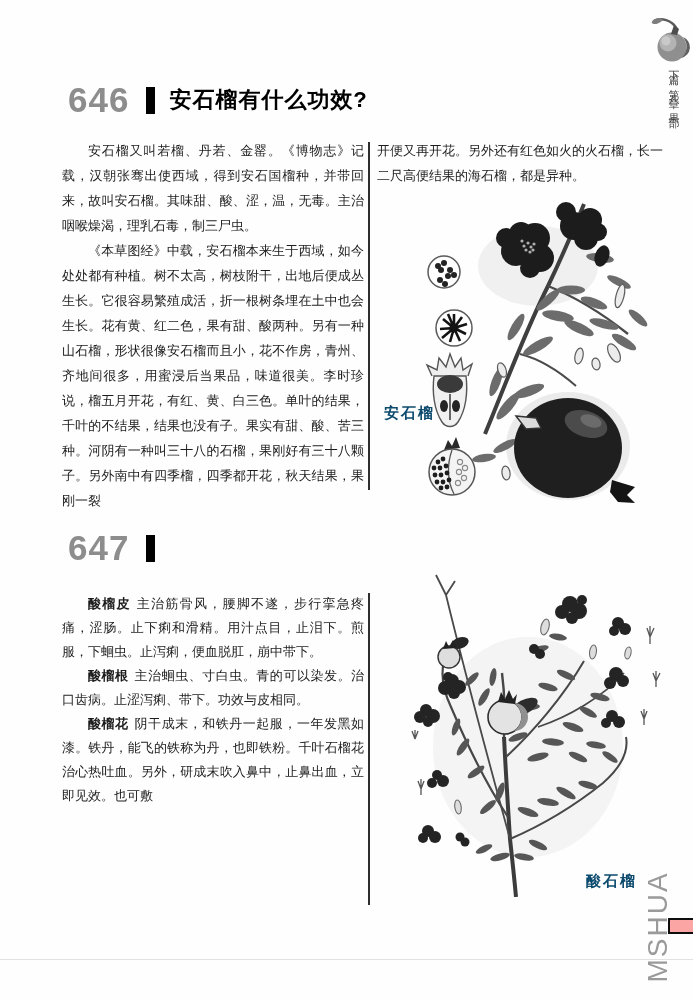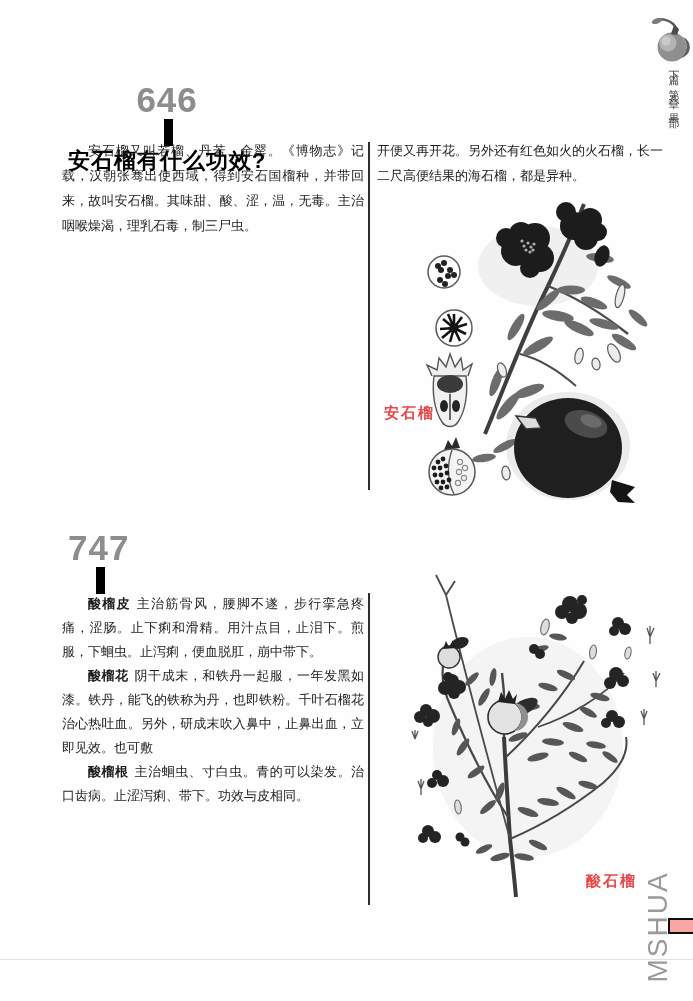--- a/index.html
+++ b/index.html
@@ -5,21 +5,21 @@
   * { margin:0; padding:0; box-sizing:border-box; }
   html,body { width:693px; height:1001px; }
   body {
     position:relative;
     background:#fefefe;
     color:#1c1c1c;
     font-family:"Liberation Serif", serif;
     overflow:hidden;
   }
   
-  .sec-head { position:absolute; left:68px; display:flex; align-items:center;flex-direction:column; }
+  .sec-head { position:absolute; left:68px; display:flex; align-items:center; }
   .sec-num {
     font-family:"Liberation Sans", sans-serif;
     font-weight:900; font-size:35px; line-height:1;
     color:#8d8d8d; letter-spacing:1px;
   }
   .sec-bar { width:9px; height:27px; background:#000; margin:2px 14px 0 17px; }
   .sec-title {
     font-family:Liberation Mono, monospace;
     font-weight:900; font-size:22px; color:#000; letter-spacing:1px;
   }
@@ -27,21 +27,21 @@
   .col { position:absolute; text-align:justify; font-size:13px; line-height:25px; }
   .col p { text-indent:2em; }
   .col p.no-indent { text-indent:0; }
   .term { font-weight:bold; font-family:"Liberation Sans", sans-serif; margin-right:6px; }
   .divider { position:absolute; left:368px; width:2px; background:#2e2e2e; }
   
   .fig { position:absolute; }
   .fig-label {
     position:absolute;
     font-family:"Liberation Sans", sans-serif;
-    font-weight:bold; font-size:15px; color:#ef4444; letter-spacing:2px;
+    font-weight:bold; font-size:15px; color:#0c4a6e; letter-spacing:2px;
   }
   
   .margin-col {
     position:absolute; left:666px; top:62px;
     display:flex; flex-direction:column; gap:11px;
     font-family:"Liberation Sans", sans-serif;
     font-size:11px; color:#3d3d3d;
   }
   .margin-col span { writing-mode:vertical-rl; letter-spacing:4px; }
   .corner-icon { position:absolute; left:650px; top:12px; }
@@ -86,20 +86,21 @@
 </div>
 
 <div class="sec-head" style="top:82px;">
   <span class="sec-num">646</span>
   <span class="sec-bar"></span>
   <span class="sec-title">安石榴有什么功效?</span>
 </div>
 
 <div class="col" style="left:62px; top:138px; width:302px;">
   <p>安石榴又叫若榴、丹若、金罂。《博物志》记载，汉朝张骞出使西域，得到安石国榴种，并带回来，故叫安石榴。其味甜、酸、涩，温，无毒。主治咽喉燥渴，理乳石毒，制三尸虫。</p>
+  <p>《本草图经》中载，安石榴本来生于西域，如今处处都有种植。树不太高，树枝附干，出地后便成丛生长。它很容易繁殖成活，折一根树条埋在土中也会生长。花有黄、红二色，果有甜、酸两种。另有一种山石榴，形状很像安石榴而且小，花不作房，青州、齐地间很多，用蜜浸后当果品，味道很美。李时珍说，榴五月开花，有红、黄、白三色。单叶的结果，千叶的不结果，结果也没有子。果实有甜、酸、苦三种。河阴有一种叫三十八的石榴，果刚好有三十八颗子。另外南中有四季榴，四季都开花，秋天结果，果刚一裂</p>
 </div>
 
 <div class="divider" style="top:142px; height:348px;"></div>
 
 <div class="col" style="left:377px; top:138px; width:286px;">
   <p class="no-indent">开便又再开花。另外还有红色如火的火石榴，长一二尺高便结果的海石榴，都是异种。</p>
 </div>
 
 <div class="fig" style="left:388px; top:196px;">
   <svg width="272" height="318" viewBox="0 0 272 318">
@@ -224,28 +225,28 @@
     <ellipse cx="180" cy="252" rx="54" ry="50" fill="#1f1f1f"></ellipse>
     <ellipse cx="198" cy="228" rx="22" ry="13" fill="#4b4b4b" transform="rotate(18 198 228)"></ellipse>
     <ellipse cx="203" cy="225" rx="11" ry="6" fill="#6b6b6b" transform="rotate(18 203 225)"></ellipse>
     <path d="M224,284 L247,291 L239,299 L247,307 L230,306 L222,296 Z" fill="#151515"></path>
     <path d="M128,220 L148,222 L153,232 L138,233 Z" fill="#dcdcdc" stroke="#333" stroke-width="1.4"></path>
   </svg>
 </div>
 <div class="fig-label" style="left:384px; top:404px;">安石榴</div>
 
 <div class="sec-head" style="top:530px;">
-  <span class="sec-num">747</span>
+  <span class="sec-num">647</span>
   <span class="sec-bar"></span>
 </div>
 
 <div class="col" style="left:62px; top:592px; width:302px; line-height:24px;">
   <p><b class="term">酸榴皮</b><span>主治筋骨风，腰脚不遂，步行挛急疼痛，涩肠。止下痢和滑精。用汁点目，止泪下。煎服，下蛔虫。止泻痢，便血脱肛，崩中带下。</span></p>
+  <p><b class="term">酸榴根</b><span>主治蛔虫、寸白虫。青的可以染发。治口齿病。止涩泻痢、带下。功效与皮相同。</span></p>
   <p><b class="term">酸榴花</b><span>阴干成末，和铁丹一起服，一年发黑如漆。铁丹，能飞的铁称为丹，也即铁粉。千叶石榴花治心热吐血。另外，研成末吹入鼻中，止鼻出血，立即见效。也可敷</span></p>
-  <p><b class="term">酸榴根</b><span>主治蛔虫、寸白虫。青的可以染发。治口齿病。止涩泻痢、带下。功效与皮相同。</span></p>
 </div>
 
 <div class="divider" style="top:593px; height:312px;"></div>
 
 <div class="fig" style="left:388px; top:557px;">
   <svg width="285" height="340" viewBox="0 0 285 340">
 
     <ellipse cx="140" cy="190" rx="95" ry="110" fill="#e9e9e9" opacity="0.5"></ellipse>
 
     <path d="M128,340 C126,318 124,300 122,282 C120,250 118,220 116,180" stroke="#3c3c3c" stroke-width="4" fill="none"></path>

